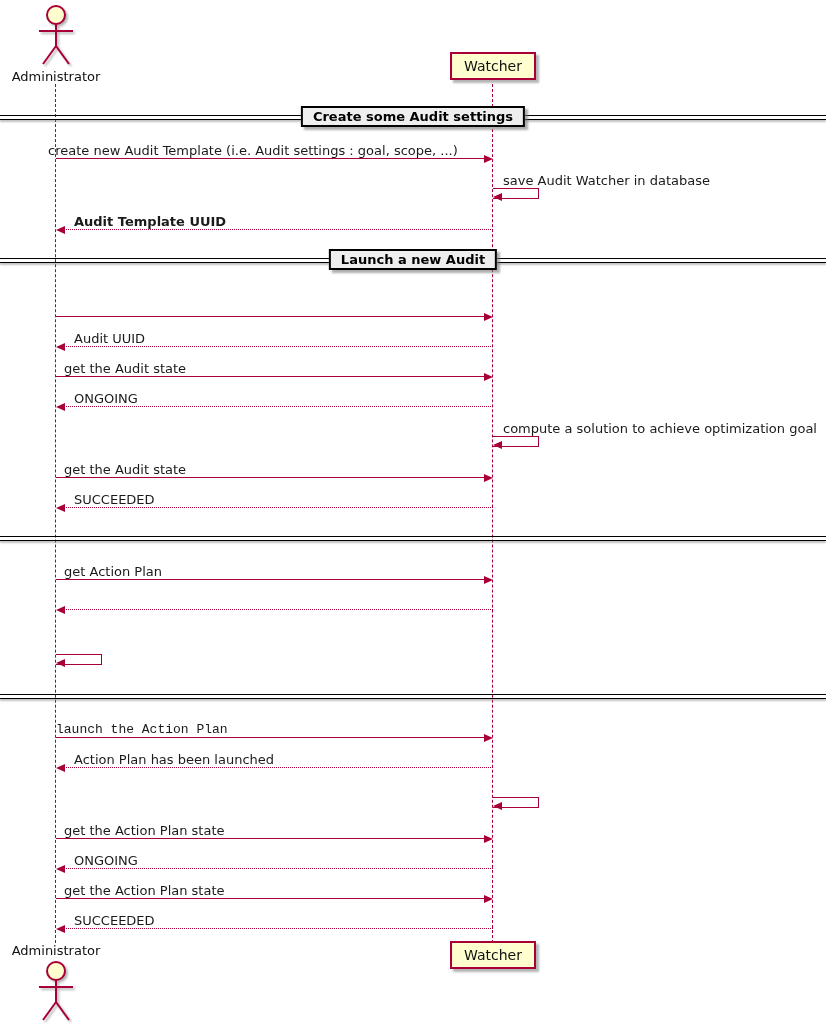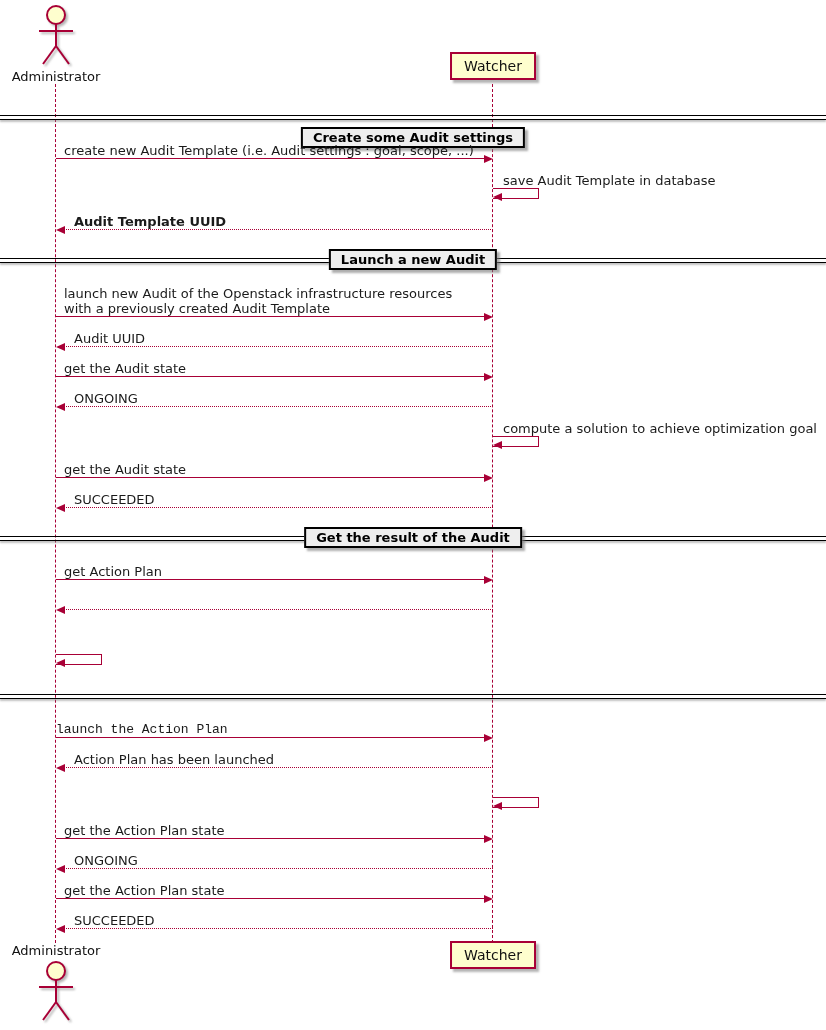--- a/index.html
+++ b/index.html
@@ -52,34 +52,32 @@
         <circle cx="23" cy="11" r="9" fill="#FEFECE" stroke="#A80036" stroke-width="2"></circle>
         <line x1="23" y1="20" x2="23" y2="42" stroke="#A80036" stroke-width="2"></line>
         <line x1="6" y1="27" x2="40" y2="27" stroke="#A80036" stroke-width="2"></line>
         <line x1="23" y1="42" x2="10" y2="60" stroke="#A80036" stroke-width="2"></line>
         <line x1="23" y1="42" x2="36" y2="60" stroke="#A80036" stroke-width="2"></line>
       </svg></div>
     <div class="lifeline" style="left: 492px; top: 84px; height: 859px;"></div>
     <div class="participant-box" style="left: 493px; top: 52px;">Watcher</div>
     <div class="participant-box" style="left: 493px; top: 941px;">Watcher</div>
     <div class="divider-rule" style="top: 115px;"></div>
-    <div class="divider-box" style="top: 106px; margin-top: 21px;">Create some Audit settings</div>
-    <div class="msg-label" style="left: 64px; top: 143px;">create new Audit Template (i.e. Audit settings : goal, scope, ...)</div>
+    <div class="divider-box" style="top: 106px;">Create some Audit settings</div>
+    <div class="msg-label" style="left: 48px; top: 143px;">create new Audit Template (i.e. Audit settings : goal, scope, ...)</div>
     <div class="msg-line" style="left: 56px; top: 158px; width: 429px;"></div>
     <div class="head-right" style="left: 484px; top: 155px;"></div>
-    <div class="msg-label" style="left: 503px; top: 173px;">save Audit Template in database</div>
+    <div class="msg-label" style="left: 503px; top: 173px;">save Audit Watcher in database</div>
     <div class="self-loop" style="left: 493px; top: 188px;"></div>
     <div class="head-left" style="left: 493px; top: 193px;"></div>
     <div class="msg-label" style="left: 74px; top: 214px; font-weight: bold;">Audit Template UUID</div>
     <div class="msg-line dotted" style="left: 64px; top: 229px; width: 429px;"></div>
     <div class="head-left" style="left: 56px; top: 226px;"></div>
     <div class="divider-rule" style="top: 258px;"></div>
     <div class="divider-box" style="top: 249px;">Launch a new Audit</div>
-    <div class="msg-label" style="left: 64px; top: 286px;">launch new Audit of the Openstack infrastructure resources
-with a previously created Audit Template</div>
     <div class="msg-line" style="left: 56px; top: 316px; width: 429px;"></div>
     <div class="head-right" style="left: 484px; top: 313px;"></div>
     <div class="msg-label" style="left: 74px; top: 331px;">Audit UUID</div>
     <div class="msg-line dotted" style="left: 64px; top: 346px; width: 429px;"></div>
     <div class="head-left" style="left: 56px; top: 343px;"></div>
     <div class="msg-label" style="left: 64px; top: 361px;">get the Audit state</div>
     <div class="msg-line" style="left: 56px; top: 376px; width: 429px;"></div>
     <div class="head-right" style="left: 484px; top: 373px;"></div>
     <div class="msg-label" style="left: 74px; top: 391px;">ONGOING</div>
     <div class="msg-line dotted" style="left: 64px; top: 406px; width: 429px;"></div>
@@ -87,21 +85,20 @@
     <div class="msg-label" style="left: 503px; top: 421px;">compute a solution to achieve optimization goal</div>
     <div class="self-loop" style="left: 493px; top: 436px;"></div>
     <div class="head-left" style="left: 493px; top: 441px;"></div>
     <div class="msg-label" style="left: 64px; top: 462px;">get the Audit state</div>
     <div class="msg-line" style="left: 56px; top: 477px; width: 429px;"></div>
     <div class="head-right" style="left: 484px; top: 474px;"></div>
     <div class="msg-label" style="left: 74px; top: 492px;">SUCCEEDED</div>
     <div class="msg-line dotted" style="left: 64px; top: 507px; width: 429px;"></div>
     <div class="head-left" style="left: 56px; top: 504px;"></div>
     <div class="divider-rule" style="top: 536px;"></div>
-    <div class="divider-box" style="top: 527px;">Get the result of the Audit</div>
     <div class="msg-label" style="left: 64px; top: 564px;">get Action Plan</div>
     <div class="msg-line" style="left: 56px; top: 579px; width: 429px;"></div>
     <div class="head-right" style="left: 484px; top: 576px;"></div>
     <div class="msg-line dotted" style="left: 64px; top: 609px; width: 429px;"></div>
     <div class="head-left" style="left: 56px; top: 606px;"></div>
     <div class="self-loop" style="left: 56px; top: 654px;"></div>
     <div class="head-left" style="left: 56px; top: 659px;"></div>
     <div class="divider-rule" style="top: 694px;"></div>
     <div class="msg-label" style="left: 56px; top: 722px; font-family: Liberation Mono, monospace;">launch the Action Plan</div>
     <div class="msg-line" style="left: 56px; top: 737px; width: 429px;"></div>

